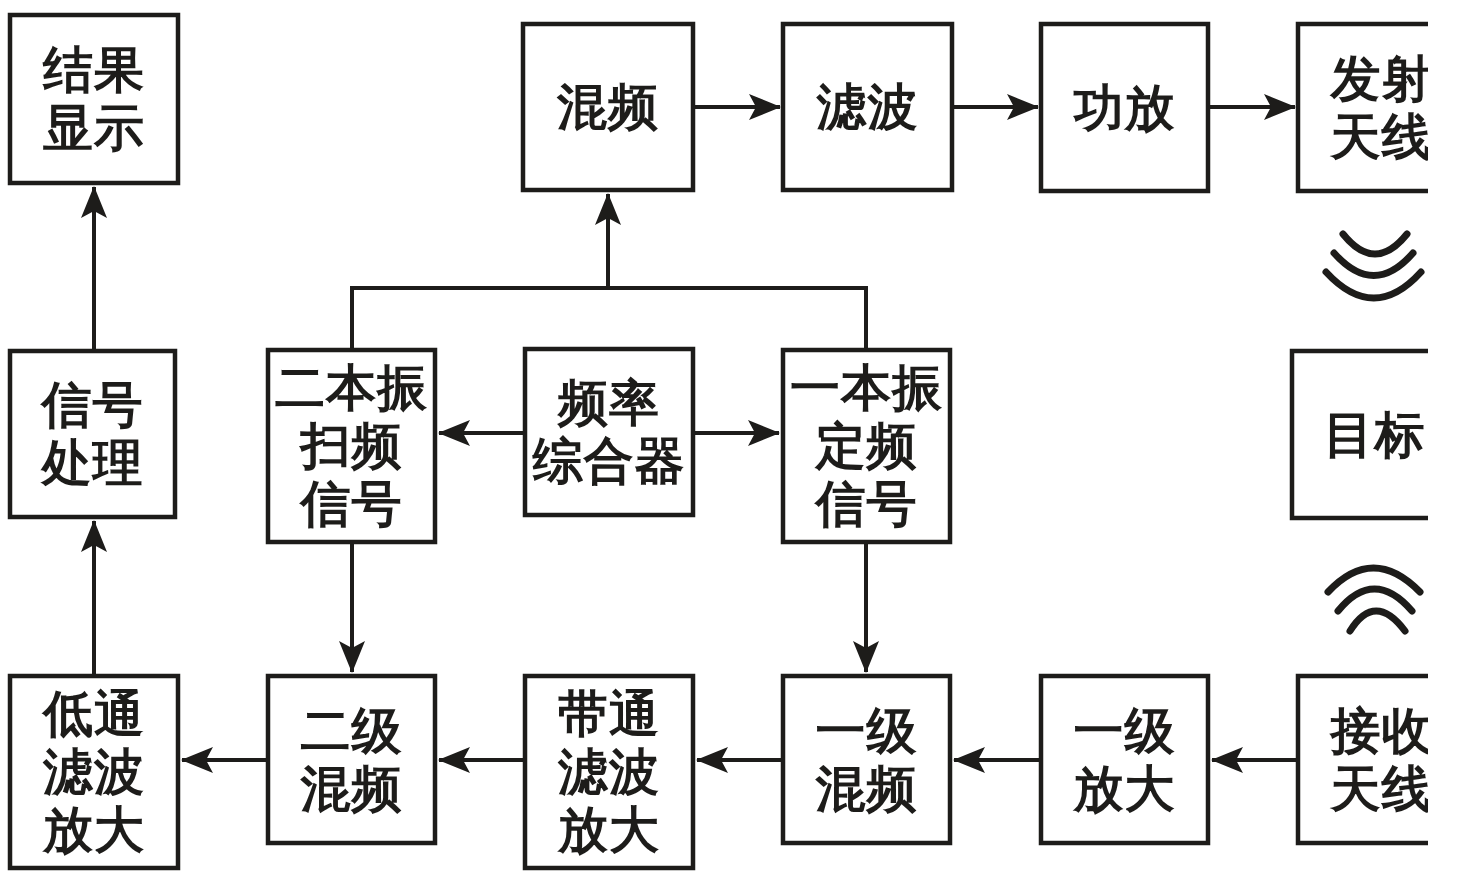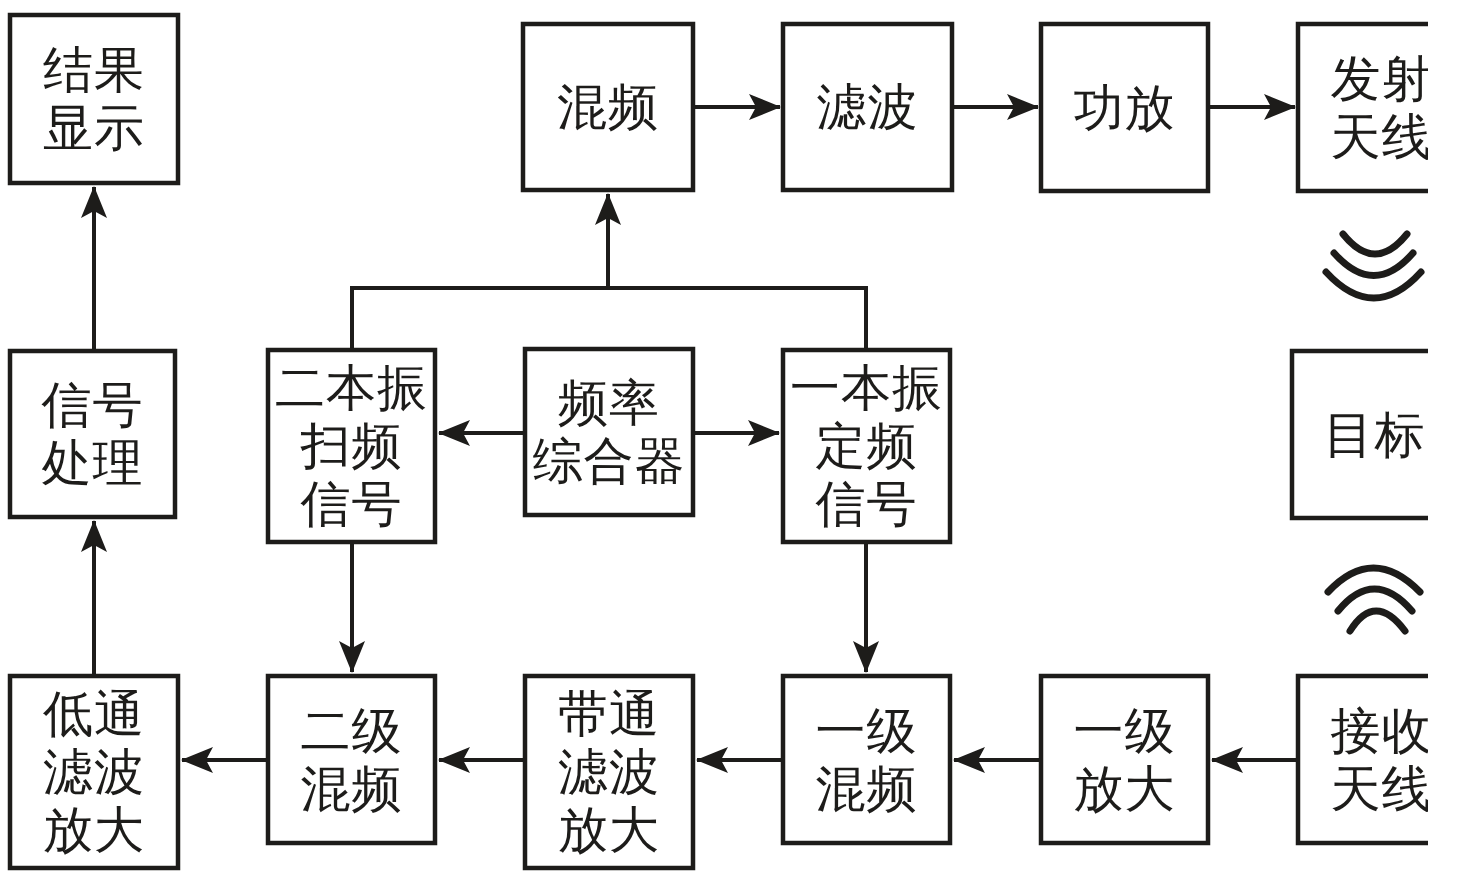--- a/index.html
+++ b/index.html
@@ -6,20 +6,21 @@
     margin: 0;
     padding: 0;
     background: #ffffff;
   }
   #diagram-root {
     position: relative;
     width: 1428px;
     height: 886px;
     background: #ffffff;
     overflow: hidden;
+    font-weight: bold;
   }
   svg text {
     font-family: "Liberation Serif", "DejaVu Serif", serif;
     fill: #1d1c1a;
     letter-spacing: 1px;
   }
 </style>
 </head>
 <body>
 

